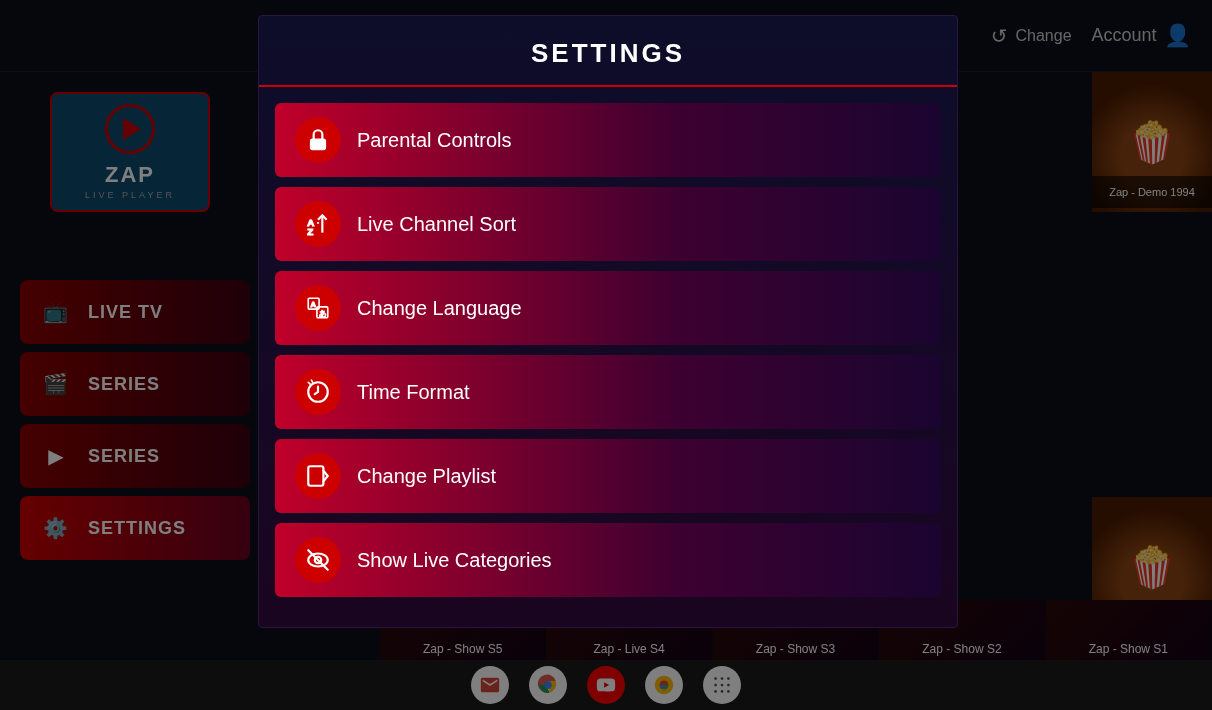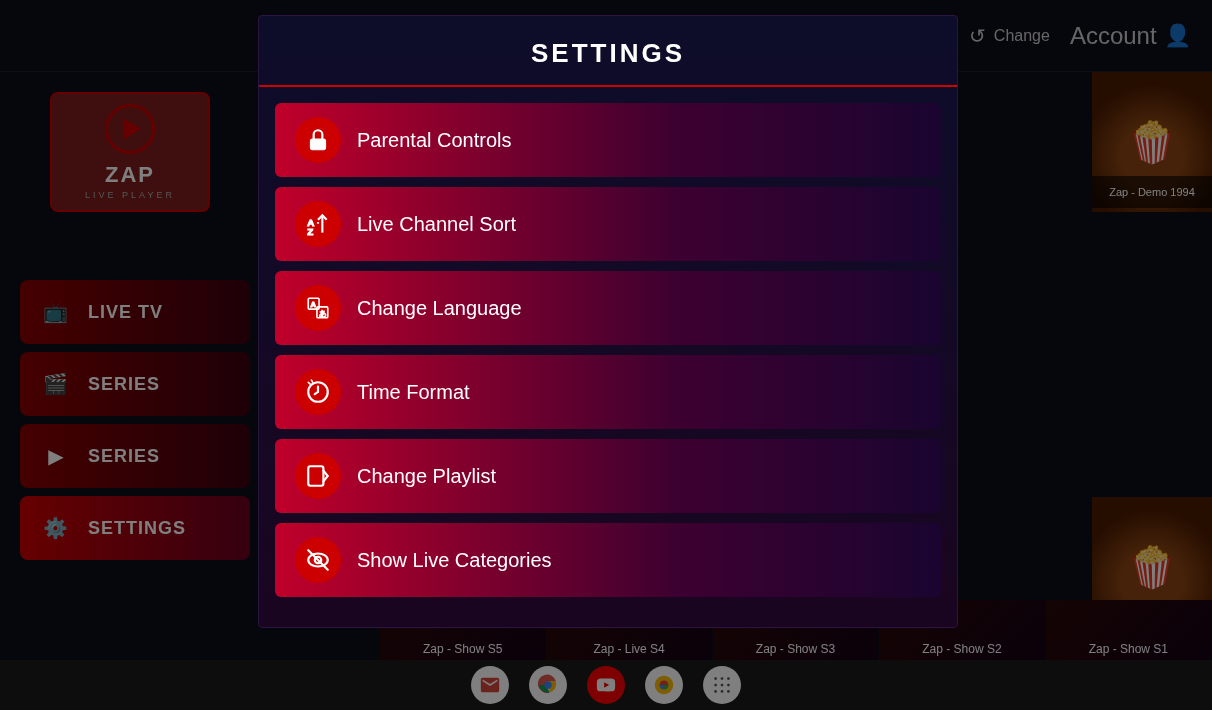--- a/index.html
+++ b/index.html
@@ -72,21 +72,21 @@
 
     .logo-box {
       width: 160px;
       height: 120px;
       border: 2px solid #cc0000;
       border-radius: 8px;
       display: flex;
       flex-direction: column;
       align-items: center;
       justify-content: center;
-      background: #7f1d1d;
+      background: #0c4a6e;
     }
 
     .logo-play {
       width: 50px;
       height: 50px;
       border: 3px solid #cc0000;
       border-radius: 50%;
       display: flex;
       align-items: center;
       justify-content: center;
@@ -338,21 +338,21 @@
 
 <div class="bg-layer"></div>
 
 <div class="top-bar">
   <div class="top-bar-right">
     <div class="reload-btn">
       <span style="font-size:20px; color:#ccc;">↺</span>
       <span style="color:#ccc; font-size:16px;">Change</span>
     </div>
     <div class="account-btn">
-      <span style="color:#ccc; font-size:24px; font-weight:500;">Account</span>
+      <span style="color:#ccc; font-size:18px; font-weight:500;">Account</span>
       <span style="font-size:22px; color:#ccc;">👤</span>
     </div>
   </div>
 </div>
 
 <div class="logo-area">
   <div class="logo-box">
     <div class="logo-play"></div>
     <div class="logo-text">ZAP</div>
     <div class="logo-sub">LIVE PLAYER</div>

